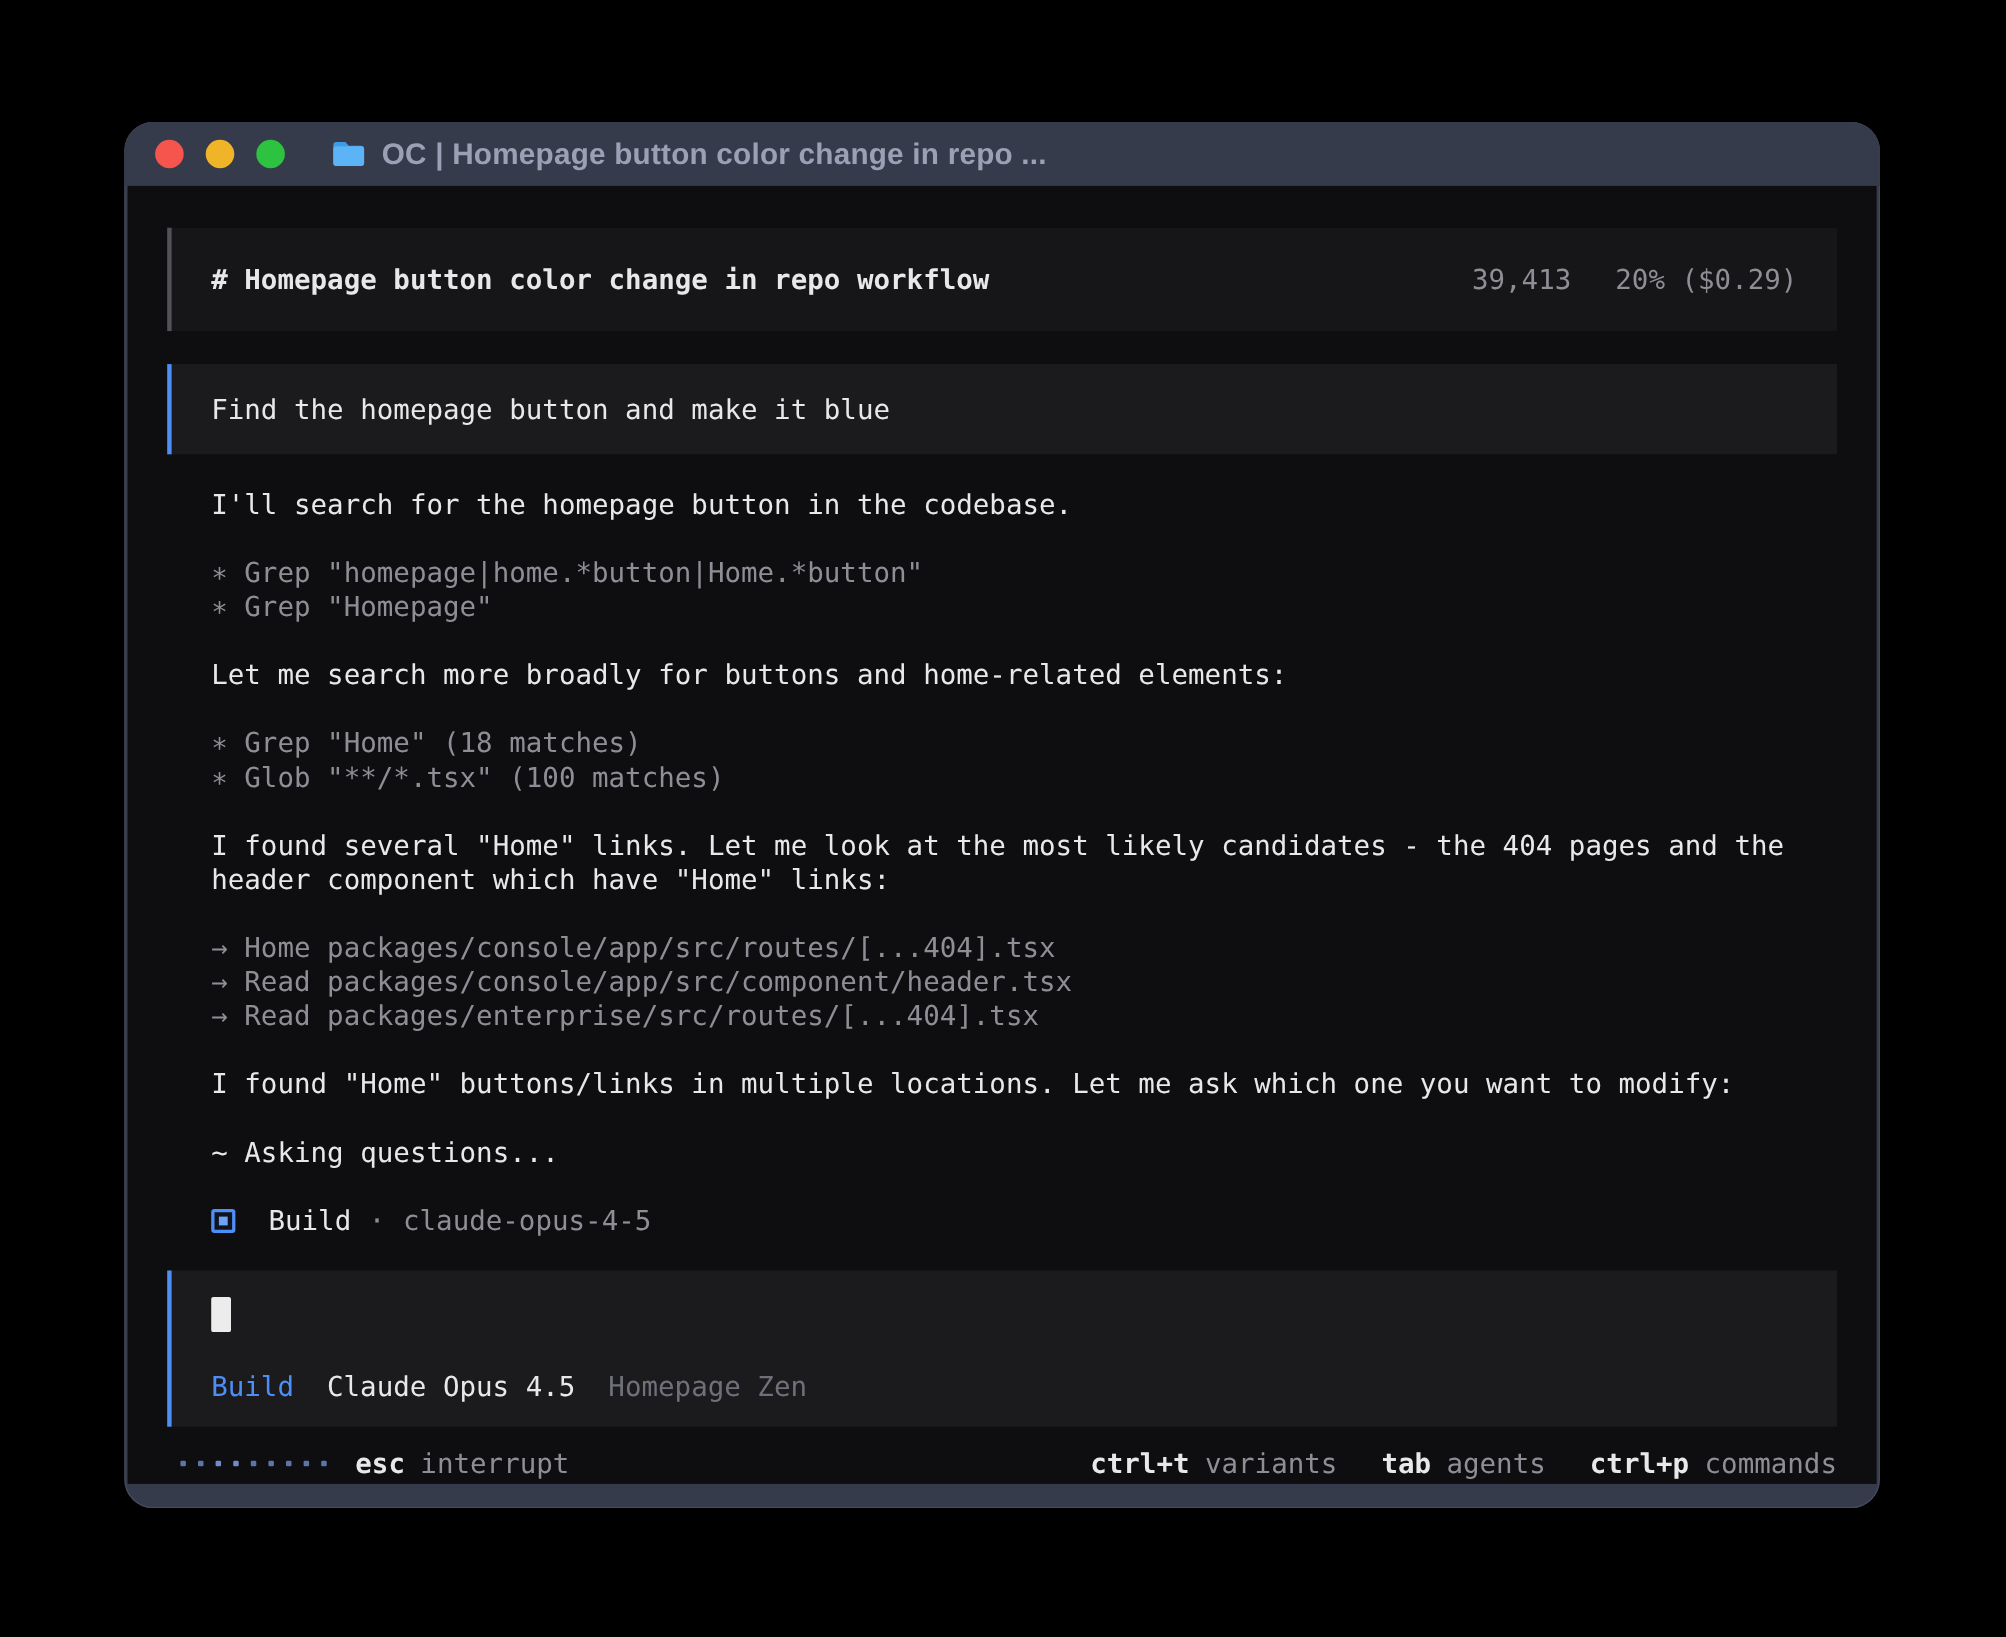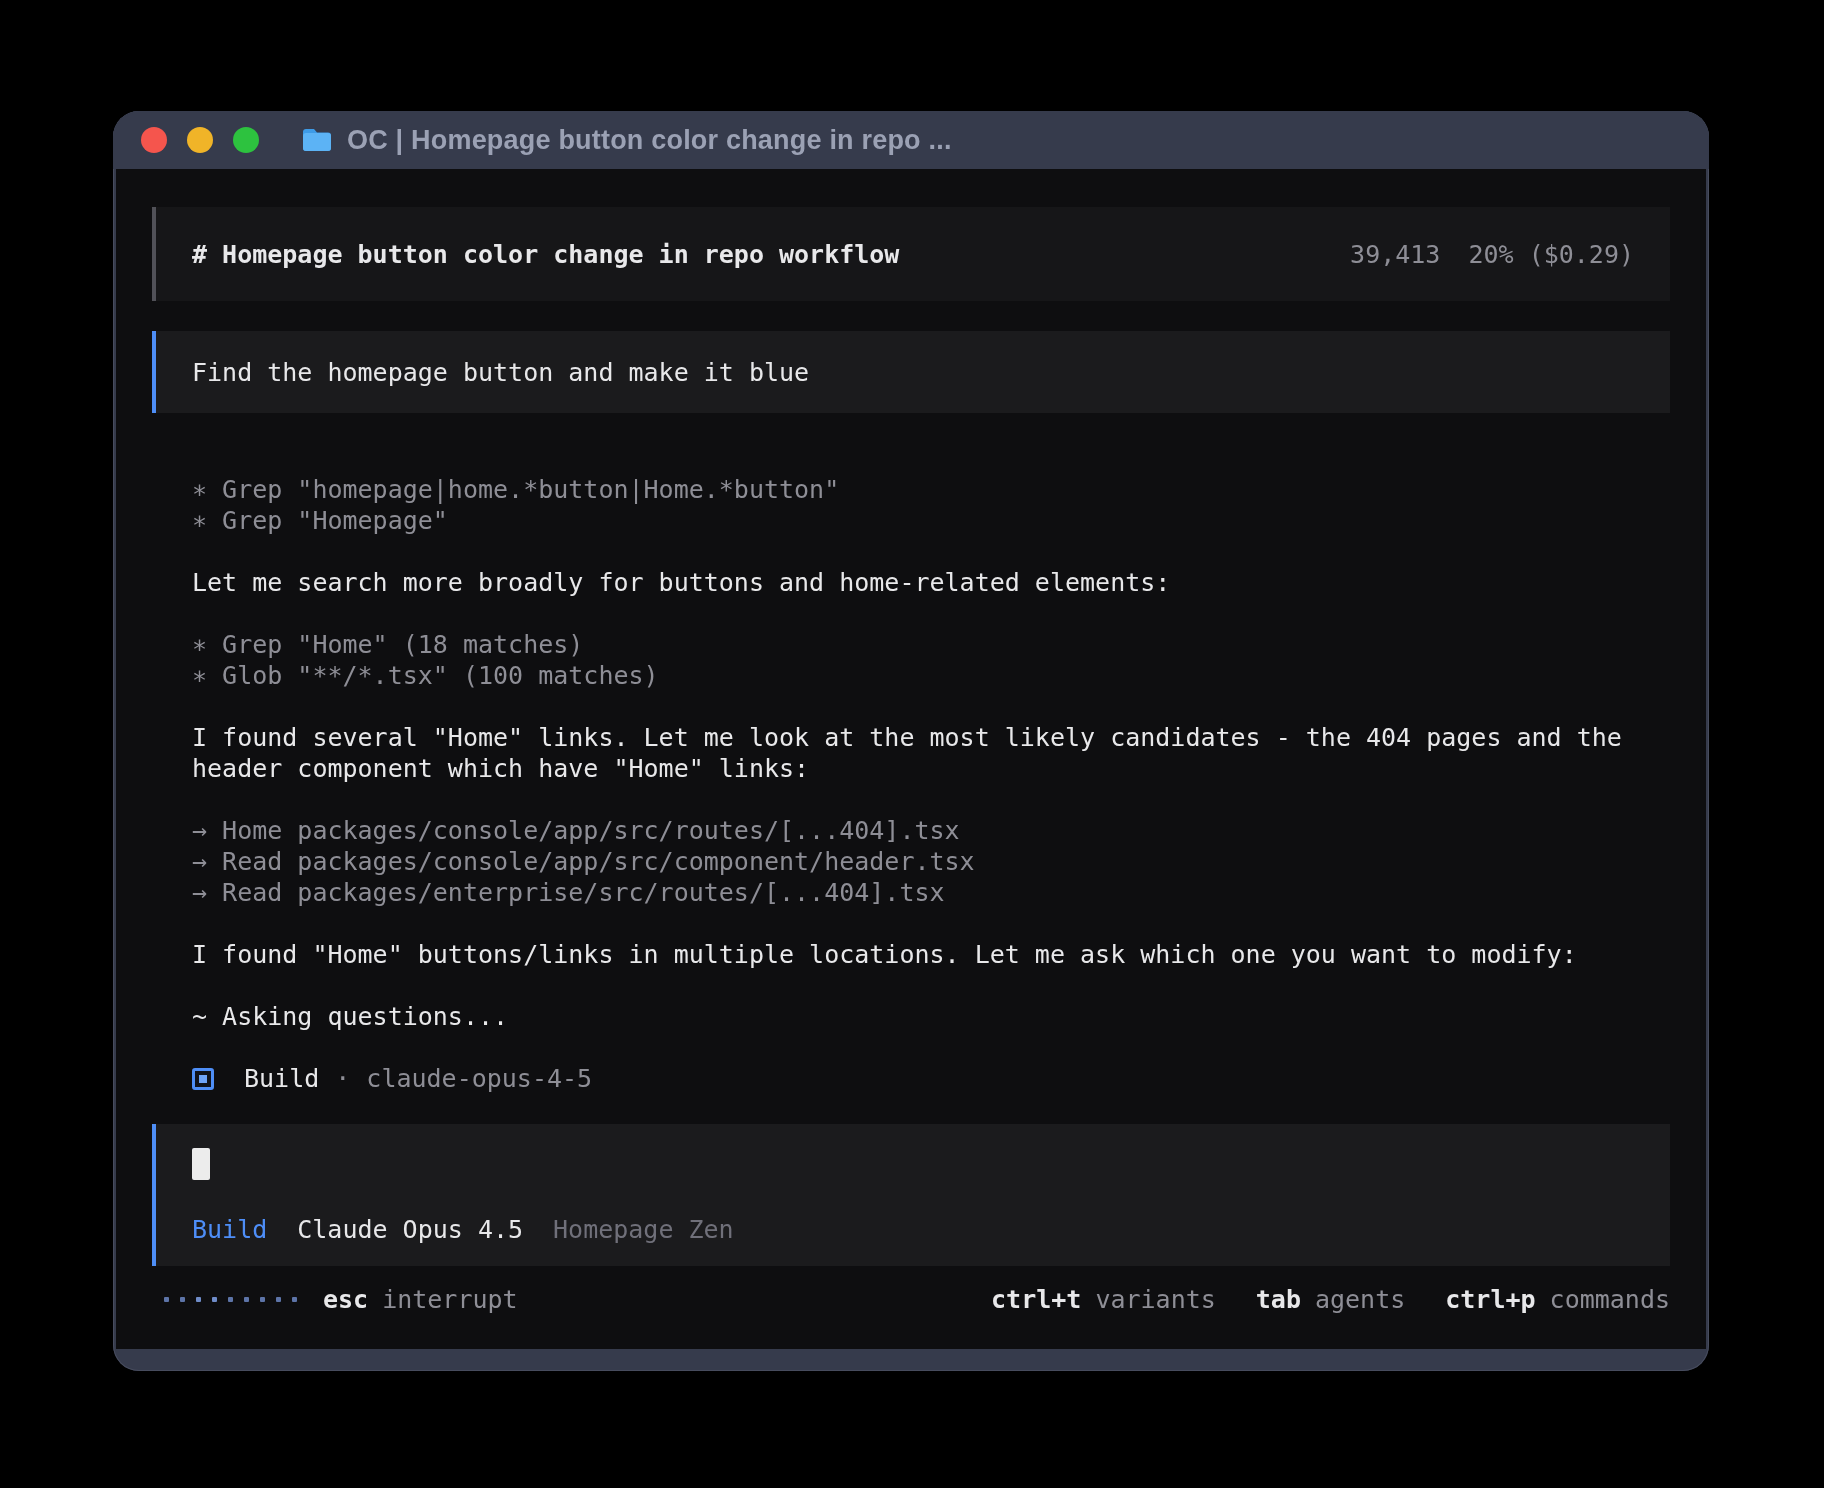--- a/index.html
+++ b/index.html
@@ -35,21 +35,21 @@
     display: flex; flex-direction: column;
   }
 
   .block { border-left: 4px solid; }
   .header-block {
     height: 94px; background: #161618; border-color: #515158;
     display: flex; align-items: center; justify-content: space-between;
     padding: 0 36px;
   }
   .header-title { color: #e8e8ea; font-weight: bold; font-size: 25px; white-space: nowrap; }
-  .header-stats { display: flex; gap: 28px; color: #8e8e96; font-size: 25px; white-space: nowrap; }
+  .header-stats { display: flex; gap: 40px; color: #8e8e96; font-size: 25px; white-space: nowrap; }
 
   .user-block {
     height: 82px; background: #1b1b1d; border-color: #4e8ef7;
     display: flex; align-items: center; padding: 0 36px;
     margin-top: 30px;
     color: #e8e8ea; font-size: 25px;
   }
 
   .transcript { padding: 30px 40px 0 40px; font-size: 25px; }
   .line { min-height: 31px; line-height: 31px; }
@@ -116,20 +116,21 @@
         <span>39,413</span>
         <span>20% ($0.29)</span>
       </span>
     </div>
 
     <div class="block user-block">
       <span>Find the homepage button and make it blue</span>
     </div>
 
     <div class="transcript">
+      <div class="line txt">I'll search for the homepage button in the codebase.</div>
       <div class="line"></div>
       <div class="line dim">∗ Grep "homepage|home.*button|Home.*button"</div>
       <div class="line dim">∗ Grep "Homepage"</div>
       <div class="line"></div>
       <div class="line txt">Let me search more broadly for buttons and home-related elements:</div>
       <div class="line"></div>
       <div class="line dim">∗ Grep "Home" (18 matches)</div>
       <div class="line dim">∗ Glob "**/*.tsx" (100 matches)</div>
       <div class="line"></div>
       <div class="line txt">I found several "Home" links. Let me look at the most likely candidates - the 404 pages and the header component which have "Home" links:</div>

